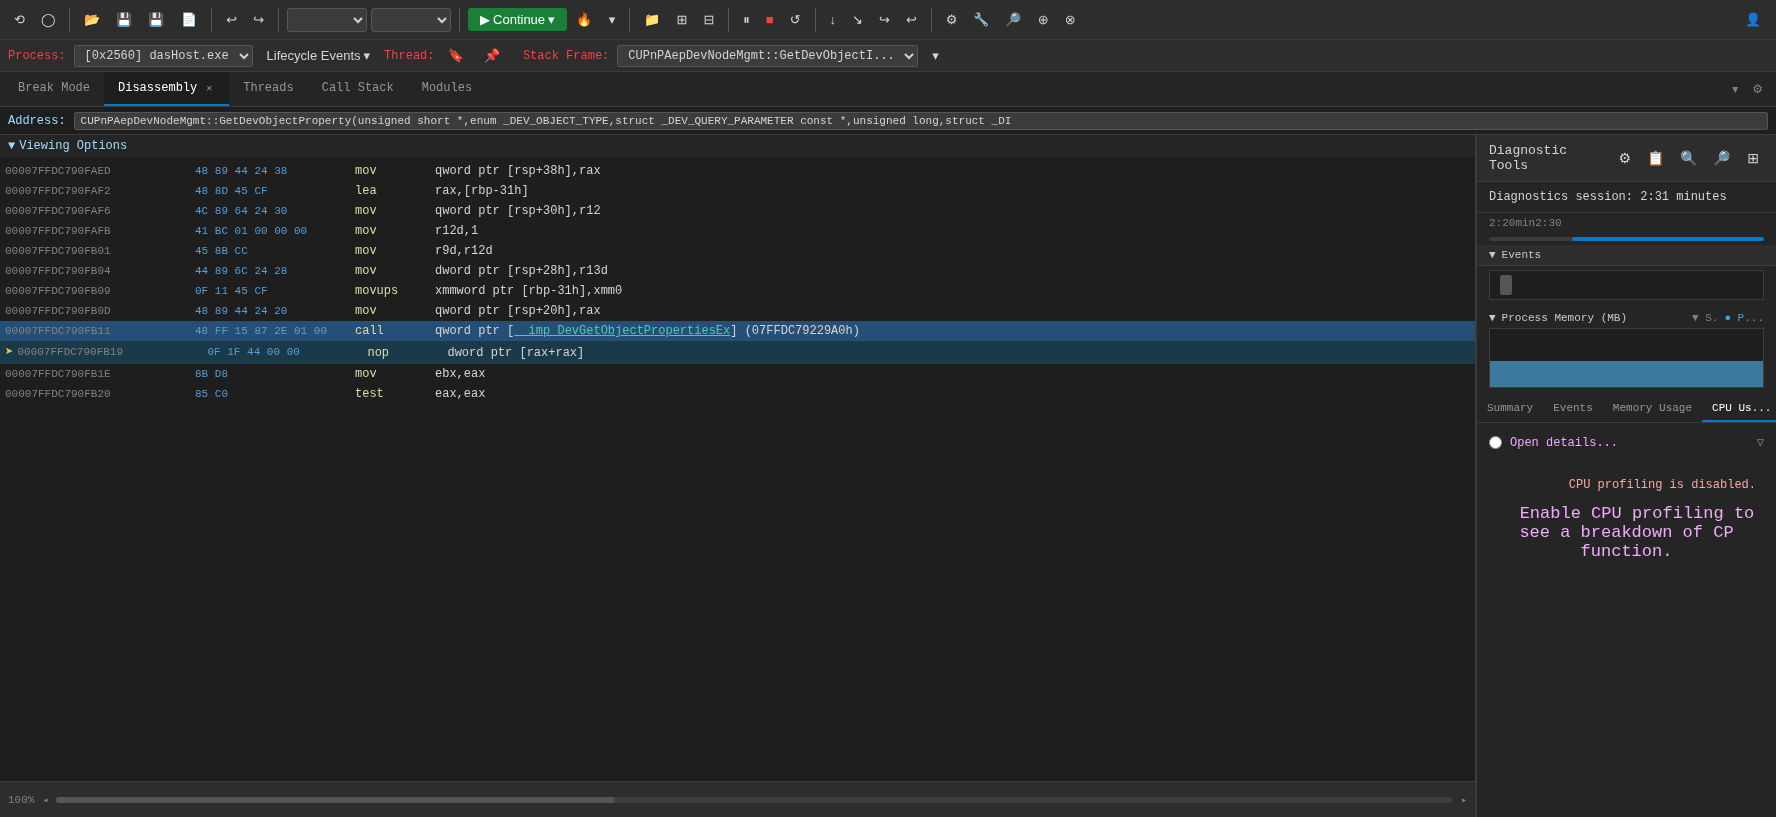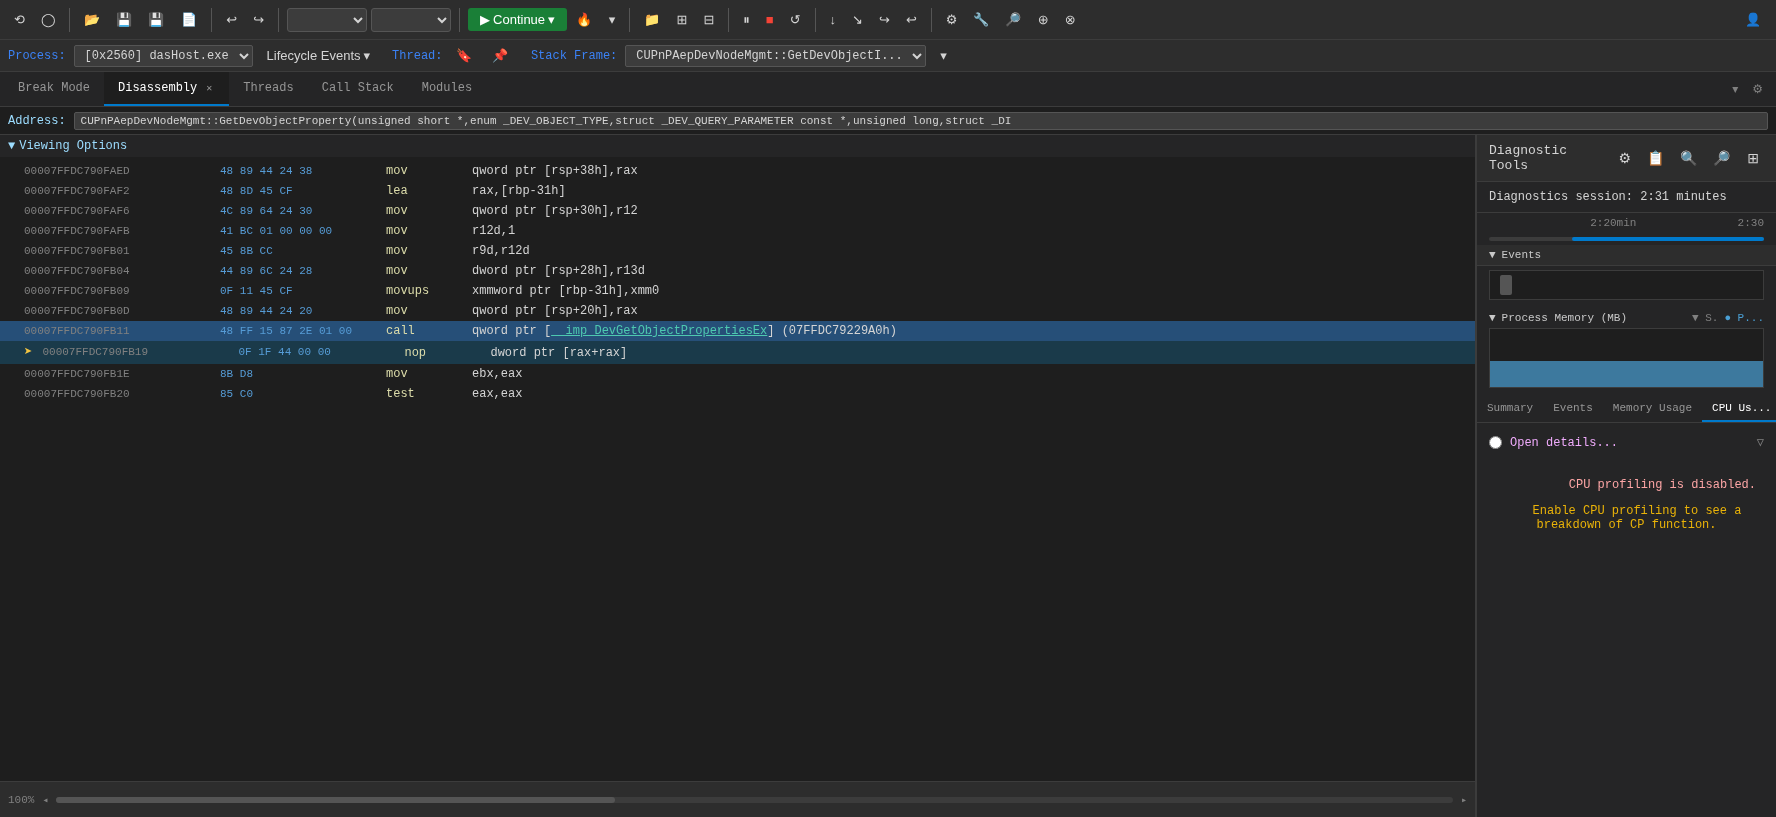--- a/index.html
+++ b/index.html
@@ -63,21 +63,21 @@
     .process-bar {
       background: #2d2d2d;
       height: 32px;
       display: flex;
       align-items: center;
       padding: 0 8px;
       gap: 8px;
       border-bottom: 1px solid #3c3c3c;
       font-size: 12px;
     }
-    .process-bar label { color: #3b82f6; }
+    .process-bar label { color: #ef4444; }
     .process-bar select {
       background: #3c3c3c;
       border: 1px solid #555;
       color: #d4d4d4;
       padding: 2px 6px;
       font-size: 12px;
       font-family: inherit;
       border-radius: 2px;
     }
 
@@ -158,24 +158,24 @@
       flex-direction: column;
       border-right: 1px solid #3c3c3c;
     }
     .disasm-content {
       flex: 1;
       overflow: hidden;
       padding: 4px 0;
     }
     .disasm-row {
       display: flex;
-      padding: 1px 24px;
+      padding: 1px 5px;
       font-size: 12px;
       line-height: 1.5;
-      gap: 6px;
+      gap: 0;
       align-items: center;
     }
     .disasm-row.highlighted {
       background: #264f78;
     }
     .disasm-addr {
       color: #808080;
       min-width: 190px;
       font-size: 11px;
     }
@@ -247,21 +247,20 @@
     .diag-session {
       padding: 8px 12px;
       font-size: 12px;
       color: #d4d4d4;
       border-bottom: 1px solid #3c3c3c;
     }
     .diag-timeline {
       padding: 4px 12px;
       display: flex;
       align-items: center;
-      justify-content: space-between;
       font-size: 11px;
       color: #808080;
     }
     .timeline-bar {
       height: 4px;
       background: #3c3c3c;
       margin: 4px 12px;
       border-radius: 2px;
       position: relative;
     }
@@ -358,23 +357,23 @@
       cursor: pointer;
       font-size: 12px;
     }
     .cpu-message {
       color: #fca5a5;
       font-size: 12px;
       text-align: right;
       padding: 20px 8px 8px;
     }
     .cpu-enable-link {
-      color: #eab308;
-      cursor: pointer;
-      font-size: 12px;
+      color: #f0abfc;
+      cursor: pointer;
+      font-size: 17px;
       margin-left: 21px;
     }
     .pane-header-btn {
       background: transparent;
       border: none;
       color: #808080;
       cursor: pointer;
       padding: 2px 5px;
       font-size: 12px;
     }
@@ -440,21 +439,21 @@
 
 <div class="process-bar">
   <label>Process:</label>
   <select>
     <option>[0x2560] dasHost.exe</option>
   </select>
   <button class="toolbar-btn">
     <span>Lifecycle Events</span>
     <span>▾</span>
   </button>
-  <label style="margin-left:8px;">Thread:</label>
+  <label style="">Thread:</label>
   <button class="toolbar-btn">🔖</button>
   <button class="toolbar-btn">📌</button>
   <label style="margin-left:8px;">Stack Frame:</label>
   <select style="min-width:300px;">
     <option>CUPnPAepDevNodeMgmt::GetDevObjectI...</option>
   </select>
   <button class="toolbar-btn">▾</button>
 </div>
 
 <div class="tabs-bar">

